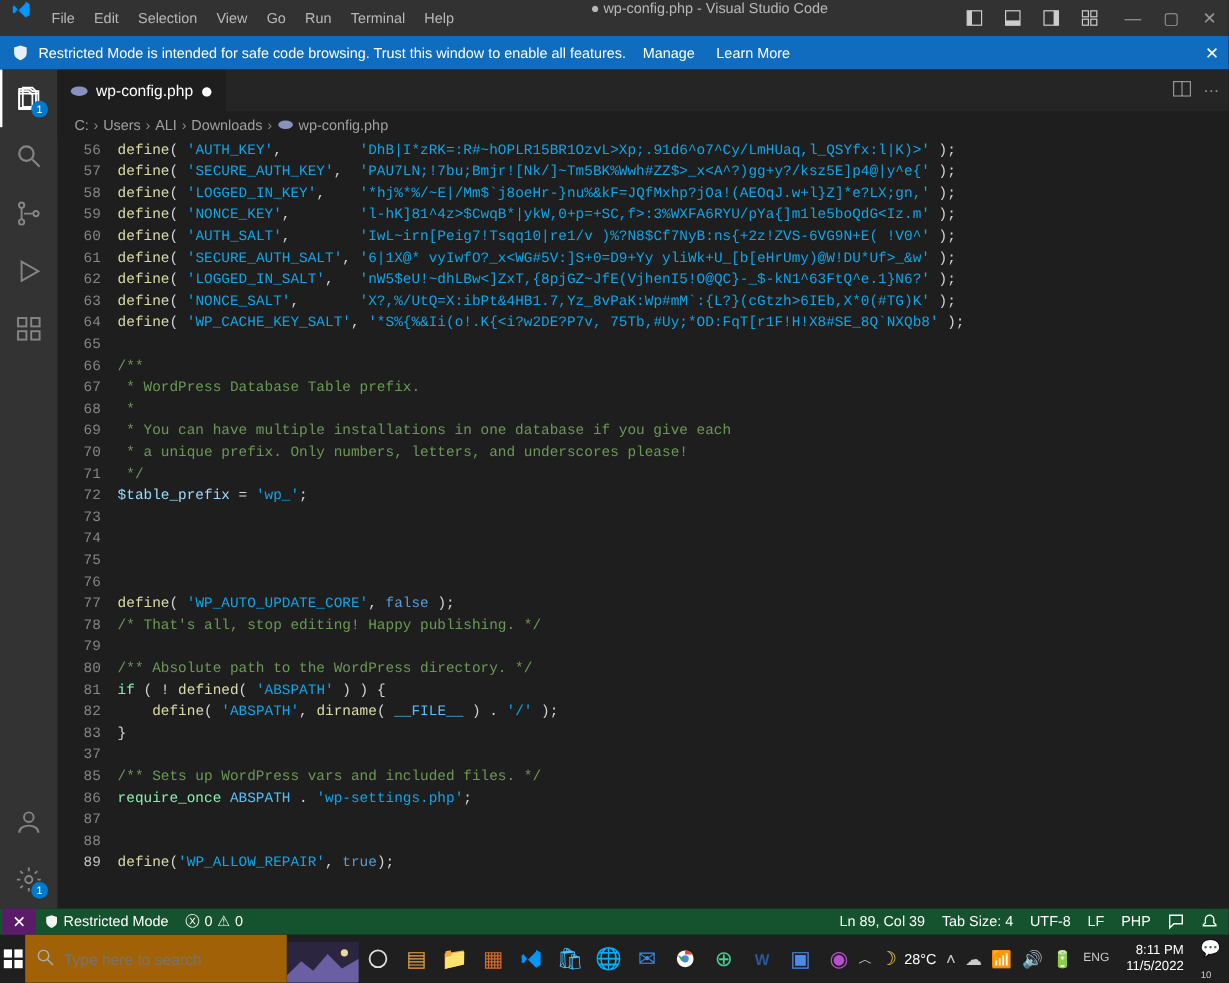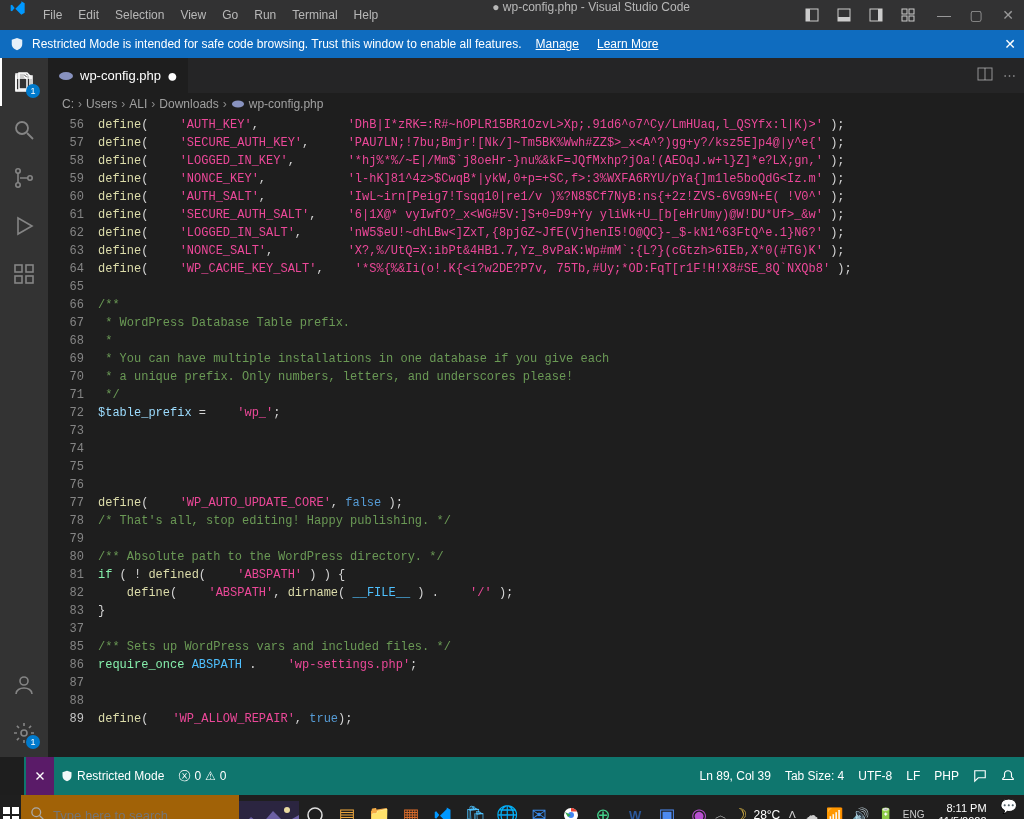--- a/index.html
+++ b/index.html
@@ -11,21 +11,21 @@
   .menubar { display: flex; }
   .menubar .item { padding: 0 8px; line-height: 30px; font-size: 12px; color: #ccccccdd; }
   .titlebar .title { flex: 1; text-align: center; font-size: 12px; color: #ccccccdd; }
   .titlebar .layout-icons { display: flex; gap: 0; padding-right: 4px; }
   .titlebar .layout-icons span, .titlebar .win-controls span { width: 32px; height: 30px; display: inline-flex; align-items: center; justify-content: center; color: #ccccccaa; font-size: 14px; }
   .titlebar .win-controls { display: flex; }
   
   .banner { height: 28px; background: #0f6cbf; color: #fff; display: flex; align-items: center; font-size: 12px; padding: 0 8px; }
   .banner .shield { width: 18px; height: 18px; margin-right: 6px; display:inline-flex; align-items:center; justify-content:center;}
   .banner .links { display: flex; gap: 18px; margin-left: 14px; }
-  .banner .links span { text-decoration: underline; cursor: pointer; }
+  .banner .links span { cursor: pointer; }
   .banner .close { margin-left: auto; font-size: 14px; }
   
   .body { display: flex; height: calc(100% - 30px - 28px - 22px - 40px); }
   .activitybar { width: 48px; background: #333333; display: flex; flex-direction: column; align-items: center; }
   .activitybar .top, .activitybar .bottom { display: flex; flex-direction: column; align-items: center; width: 100%; }
   .activitybar .bottom { margin-top: auto; }
   .activitybar .ab-item { width: 48px; height: 48px; display: flex; align-items: center; justify-content: center; color: #858585; position: relative; }
   .activitybar .ab-item.active { color: #ffffff; }
   .activitybar .ab-item.active::before { content:""; position:absolute; left:0; top:0; bottom:0; width:2px; background:#fff; }
   .activitybar svg { width: 24px; height: 24px; }
@@ -42,29 +42,29 @@
   .breadcrumbs .php-ic { display:inline-flex; align-items:center;}
   
   .code-area { flex:1; display:flex; overflow:hidden; position:relative;}
   .gutter { width: 50px; text-align: right; padding-right: 14px; color:#858585; font-family: Consolas, "Courier New", monospace; font-size: 12px; line-height: 18px; padding-top: 1px;}
   .code { flex:1; font-family: Consolas, "Courier New", monospace; font-size: 12px; line-height: 18px; white-space: pre; color:#d4d4d4; padding-top: 1px; overflow:hidden;}
   .gutter div, .code div { height: 18px; }
   .gutter div.current { color:#c6c6c6; }
   .minimap { width: 20px; background:#1e1e1e; }
   
   .fn { color:#dcdcaa; }
-  .str { color:#ec4899;margin-left:24px; }
+  .str { color:#0ea5e9; }
   .punct { color:#d4d4d4; }
   .kw { color:#86efac; }
   .bool { color:#569cd6; }
   .var { color:#9cdcfe; }
   .const { color:#4fc1ff; }
   .cmt { color:#6a9955; }
   
-  .statusbar { height:38px; background:#0f766e; color:#fff; display:flex; align-items:center; font-size:12px; padding:0 2px;margin-left:24px;}
+  .statusbar { height:22px; background:#14532d; color:#fff; display:flex; align-items:center; font-size:12px; padding:0 2px;}
   .statusbar .sb-item { padding: 0 7px; display:flex; align-items:center; gap:4px; height:100%;}
   .statusbar .sb-item.remote { background:#5a1b68; }
   .statusbar .right { margin-left:auto; display:flex;}
   
   .taskbar { height:40px; background:#1f1f1f; display:flex; align-items:center; color:#fff; font-size:12px;}
   .taskbar .start { width:48px; height:40px; display:flex; align-items:center; justify-content:center;}
   .taskbar .search { flex: 0 0 210px; height:40px; background:#a16207; display:flex; align-items:center; padding:0 10px; gap:8px; color:#ccc;}
   .taskbar .search input { background:transparent; border:0; outline:0; color:#ccc; font-size:13px; flex:1; }
   .taskbar .landscape { width:68px; height:40px; display:flex; align-items:flex-end; justify-content:center; }
   .taskbar .tb-icons { display:flex; }

